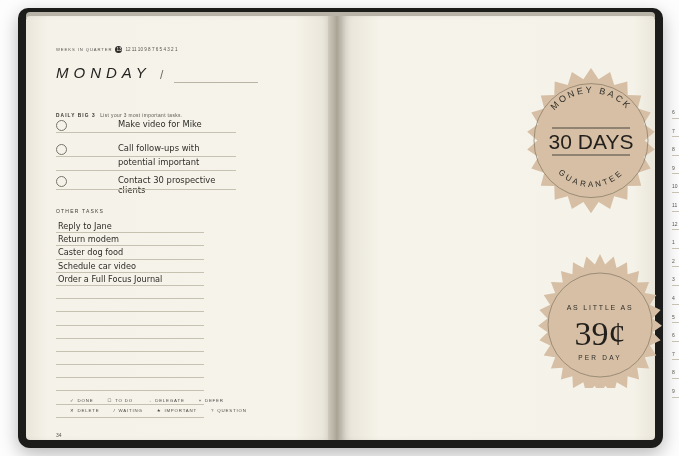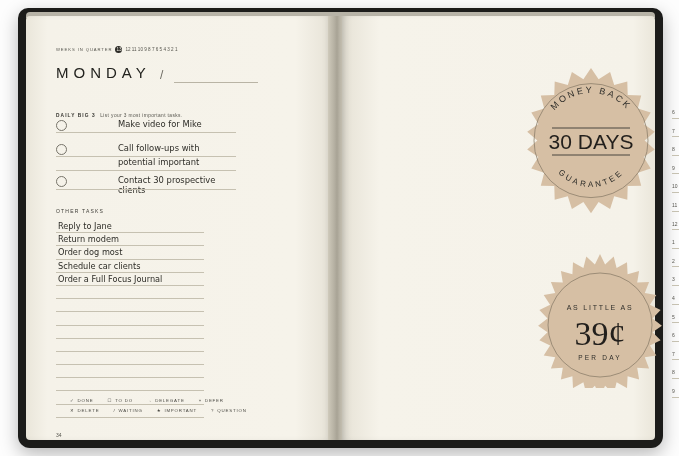--- a/index.html
+++ b/index.html
@@ -24,21 +24,21 @@
   
   .ttl{font-family:"Liberation Sans",sans-serif;letter-spacing:5px;font-size:15px;color:#23231f;font-weight:400;}
 
   
   .lp{position:absolute;left:8px;top:8px;width:306px;height:424px;}
   .weeks{position:absolute;left:22px;top:22px;width:200px;display:flex;align-items:center;gap:3px;}
   .weeks .lbl{font-size:4.2px;letter-spacing:.9px;color:#55544d;text-transform:uppercase;}
   .weeks .num{font-size:4.6px;color:#55544d;}
   .weeks .numon{font-size:4.6px;color:#f4f1e8;background:#2b2a26;border-radius:50%;width:7px;height:7px;display:inline-flex;
        align-items:center;justify-content:center;}
-  .mon{position:absolute;left:22px;top:40px;}
+  .mon{position:absolute;left:22px;top:40px;font-style:italic;}
   .slash{position:absolute;left:126px;top:44px;font-size:12px;color:#6d6b62;}
   .dateline{position:absolute;left:140px;top:58px;width:84px;height:1px;background:#b9b4a5;}
   .big3lbl{position:absolute;left:22px;top:79px;}
   .big3lbl b{font-size:4.8px;letter-spacing:1.1px;font-weight:700;color:#35342f;}
   .big3lbl span{font-size:4.8px;letter-spacing:.4px;color:#55544d;}
 
   .task{position:absolute;left:22px;width:180px;}
   .circ{position:absolute;left:0;top:0;width:9px;height:9px;border:1px solid #77746a;border-radius:50%;}
   .task .txt{position:absolute;left:17px;top:-1px;font-family:"DejaVu Sans",sans-serif;font-size:8.4px;color:#2d2c27;margin-left:45px;}
   .tline{position:absolute;left:22px;width:180px;height:1px;background:#c6c1b1;}
@@ -114,24 +114,24 @@
         <div class="other">OTHER TASKS</div>
 
         <div class="olines">
           <div class="ol">
               <span>Reply to Jane</span>
             </div>
           <div class="ol">
               <span>Return modem</span>
             </div>
           <div class="ol">
-              <span>Order dog most</span>
-            </div>
-          <div class="ol">
-              <span>Schedule car clients</span>
+              <span>Caster dog food</span>
+            </div>
+          <div class="ol">
+              <span>Schedule car video</span>
             </div>
           <div class="ol">
               <span>Order a Full Focus Journal</span>
             </div>
           <div class="ol">
               <span></span>
             </div>
           <div class="ol">
               <span></span>
             </div>

